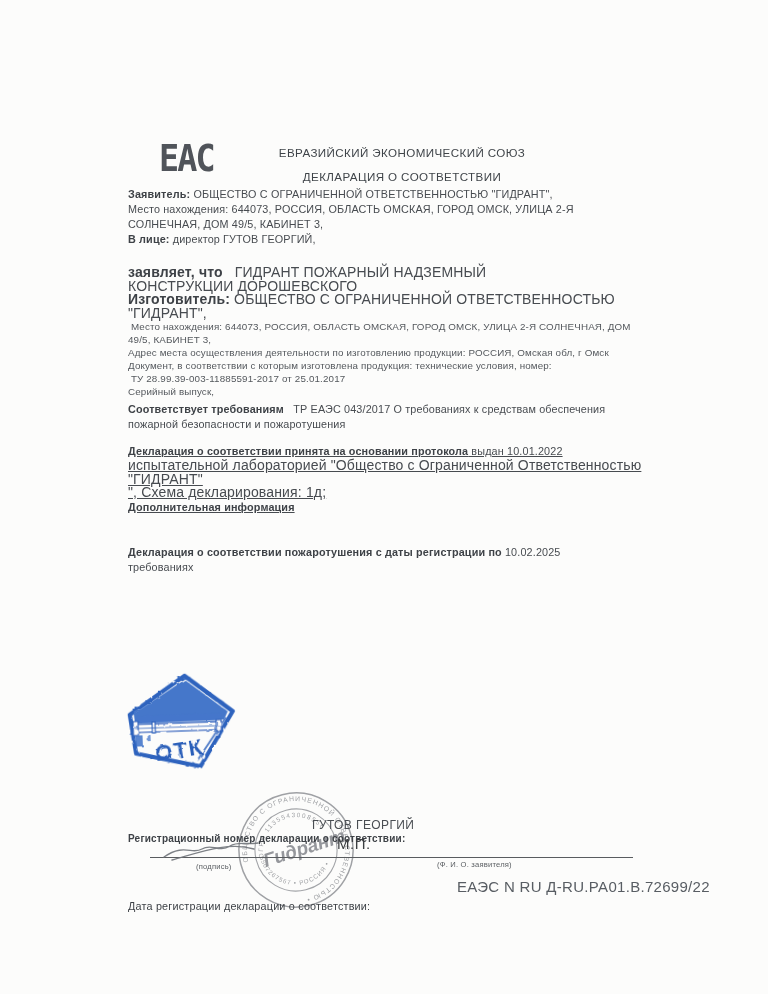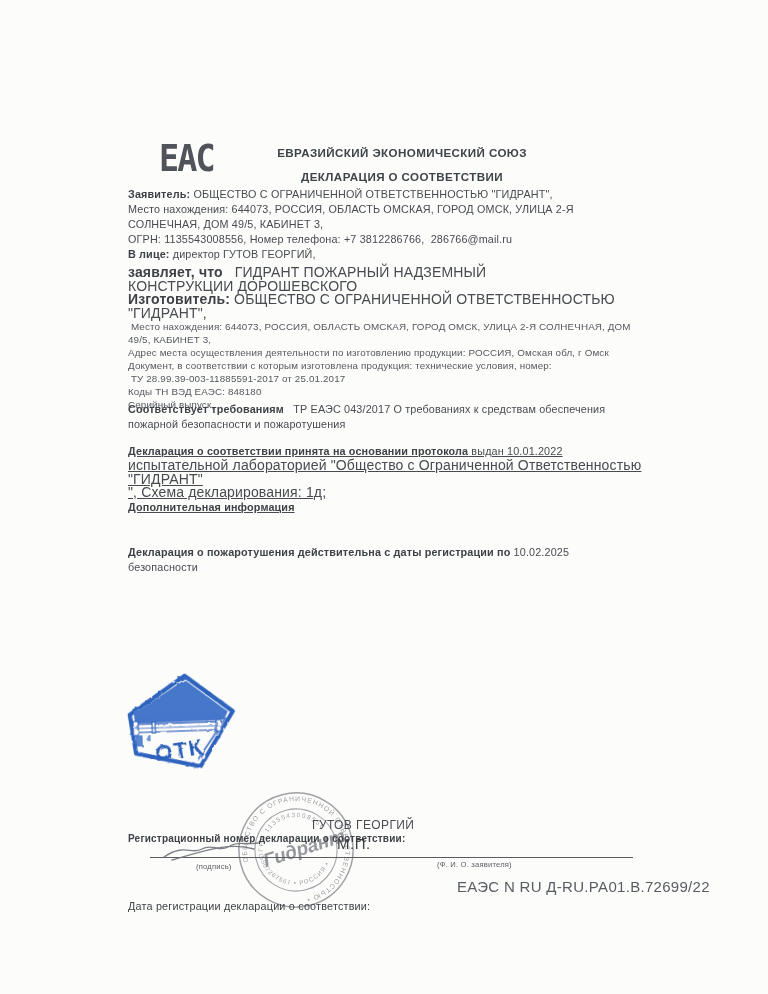--- a/index.html
+++ b/index.html
@@ -3,21 +3,21 @@
 <meta charset="utf-8">
 <style>
   html,body{margin:0;padding:0}
   body{
     width:768px;height:994px;position:relative;overflow:hidden;
     background:#fcfcfb;
     font-family:"Liberation Sans",sans-serif;
     color:#474b50;
   }
   
-  .title{position:absolute;left:36px;right:0;text-align:center;font-weight:700;color:#3f4449;letter-spacing:.4px;font-size:11.6px}
+  .title{position:absolute;left:36px;right:0;text-align:center;font-weight:400;color:#3f4449;letter-spacing:.4px;font-size:11.6px}
   .t1{top:146px}
   .t2{top:170px}
   .eac{position:absolute;left:158px;top:132px}
   
   #bodytext{position:absolute;left:128px;top:0;width:560px}
   .para{position:absolute;left:0;width:560px}
   .line{white-space:pre-wrap;color:#474b50;letter-spacing:.15px}
   .line .b{font-weight:700;color:#3e4247}
   .ln-n{font-size:10.8px;line-height:15px}
   .ln-m{font-size:14px;line-height:13.6px}
@@ -48,49 +48,47 @@
   </svg>
 
   <div class="title t1">ЕВРАЗИЙСКИЙ ЭКОНОМИЧЕСКИЙ СОЮЗ</div>
   <div class="title t2">ДЕКЛАРАЦИЯ О СООТВЕТСТВИИ</div>
 
   <div id="bodytext">
       <div class="para" style="top: 187px;">
         <div class="line ln-n"><span class="b">Заявитель:</span><span> ОБЩЕСТВО С ОГРАНИЧЕННОЙ ОТВЕТСТВЕННОСТЬЮ "ГИДРАНТ",</span></div>
         <div class="line ln-n"><span>Место нахождения: 644073, РОССИЯ, ОБЛАСТЬ ОМСКАЯ, ГОРОД ОМСК, УЛИЦА 2-Я</span></div>
         <div class="line ln-n"><span>СОЛНЕЧНАЯ, ДОМ 49/5, КАБИНЕТ 3,</span></div>
-        <div class="line ln-n"><span>ОГРН: 1135543008556, Номер телефона: +7 3812286766,  286766@mail.ru</span></div>
         <div class="line ln-n"><span class="b">В лице:</span><span> директор ГУТОВ ГЕОРГИЙ,</span></div>
       </div>
       <div class="para" style="top: 266px;">
         <div class="line ln-m"><span class="b">заявляет, что</span><span>   ГИДРАНТ ПОЖАРНЫЙ НАДЗЕМНЫЙ</span></div>
         <div class="line ln-m"><span>КОНСТРУКЦИИ ДОРОШЕВСКОГО</span></div>
         <div class="line ln-m"><span class="b">Изготовитель:</span><span> ОБЩЕСТВО С ОГРАНИЧЕННОЙ ОТВЕТСТВЕННОСТЬЮ "ГИДРАНТ",</span></div>
         <div class="line ln-s"><span> Место нахождения: 644073, РОССИЯ, ОБЛАСТЬ ОМСКАЯ, ГОРОД ОМСК, УЛИЦА 2-Я СОЛНЕЧНАЯ, ДОМ</span></div>
         <div class="line ln-s"><span>49/5, КАБИНЕТ 3,</span></div>
         <div class="line ln-s"><span>Адрес места осуществления деятельности по изготовлению продукции: РОССИЯ, Омская обл, г Омск</span></div>
         <div class="line ln-s"><span>Документ, в соответствии с которым изготовлена продукция: технические условия, номер:</span></div>
         <div class="line ln-s"><span> ТУ 28.99.39-003-11885591-2017 от 25.01.2017</span></div>
-        <div class="line ln-s"><span>Коды ТН ВЭД ЕАЭС: 848180</span></div>
         <div class="line ln-s"><span>Серийный выпуск,</span></div>
       </div>
       <div class="para" style="top: 402px;">
         <div class="line ln-n"><span class="b">Соответствует требованиям</span><span>   ТР ЕАЭС 043/2017 О требованиях к средствам обеспечения</span></div>
         <div class="line ln-n"><span>пожарной безопасности и пожаротушения</span></div>
       </div>
       <div class="para" style="top: 444px; text-decoration: underline;">
         <div class="line ln-n"><span class="b">Декларация о соответствии принята на основании протокола</span><span> выдан 10.01.2022</span></div>
         <div class="line ln-m"><span>испытательной лабораторией "Общество с Ограниченной Ответственностью</span></div>
         <div class="line ln-m"><span>"ГИДРАНТ"</span></div>
         <div class="line ln-m"><span>", Схема декларирования: 1д;</span></div>
         <div class="line ln-n"><span class="b">Дополнительная информация</span></div>
       </div>
       <div class="para" style="top: 545px;">
-        <div class="line ln-n"><span class="b">Декларация о пожаротушения действительна с даты регистрации по</span><span> 10.02.2025</span></div>
-        <div class="line ln-n"><span>безопасности</span></div>
+        <div class="line ln-n"><span class="b">Декларация о соответствии пожаротушения с даты регистрации по</span><span> 10.02.2025</span></div>
+        <div class="line ln-n"><span>требованиях</span></div>
       </div>
     </div>
 
   <svg class="otk-stamp" width="118" height="106" viewBox="0 0 118 106">
     <defs>
       <filter id="rgh" x="-10%" y="-10%" width="120%" height="120%">
         <feTurbulence type="fractalNoise" baseFrequency="0.18" numOctaves="2" result="t"></feTurbulence>
         <feDisplacementMap in="SourceGraphic" in2="t" scale="3"></feDisplacementMap>
       </filter>
     </defs>

